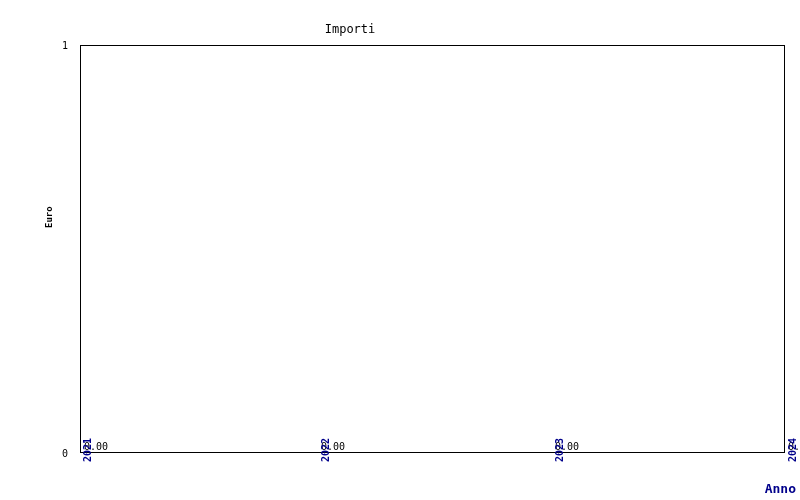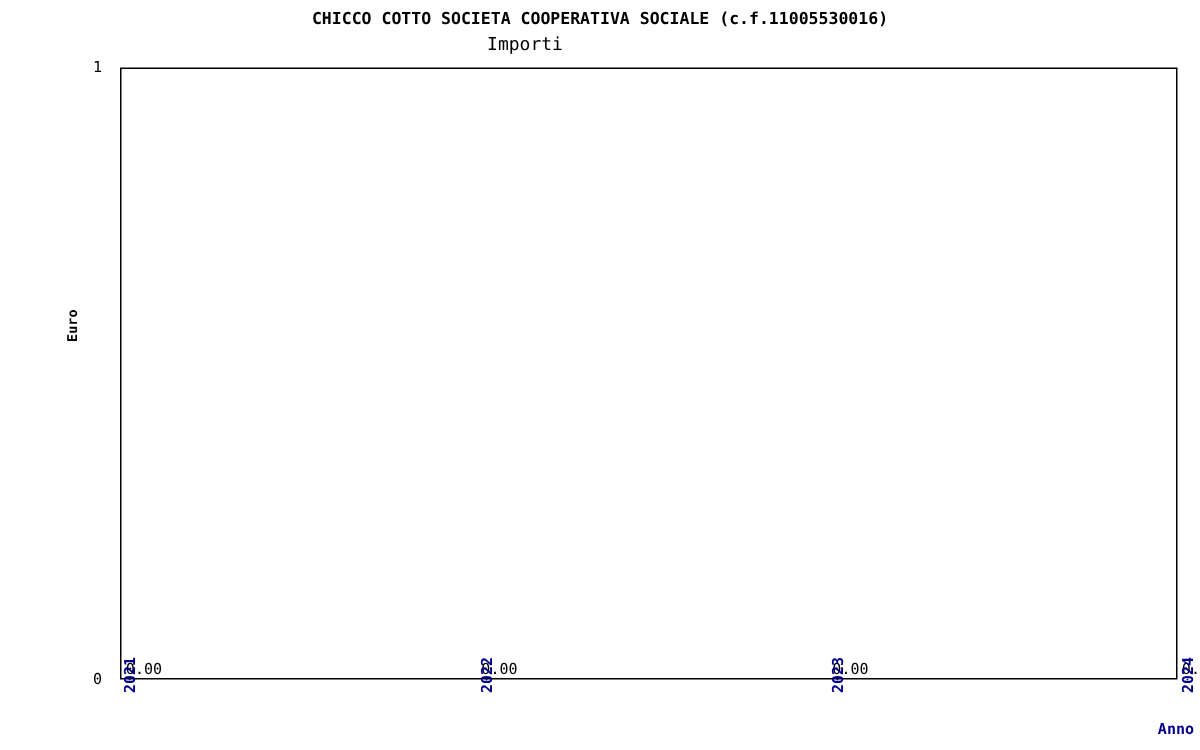--- a/index.html
+++ b/index.html
@@ -73,21 +73,21 @@
     width: 40px;
     font-family: "DejaVu Sans Mono", monospace;
   }
   .ytick-top { left: 28px; top: 40px; }
   .ytick-bot { left: 28px; top: 448px; }
 
   .xlabel {
     position: absolute;
     right: 4px;
     top: 481px;
-    font-size: 10px;
+    font-size: 13px;
     font-weight: bold;
     color: #00008b;
     font-family: "DejaVu Sans Mono", monospace;
   }
   .xtick-year {
     position: absolute;
     font-size: 10px;
     color: #00008b;
     font-weight: bold;
     font-family: "DejaVu Sans Mono", monospace;
@@ -103,21 +103,20 @@
     white-space: nowrap;
     text-align: right;
     width: 60px;
   }
 </style>
 </head>
 <body>
 
 <div id="chart-root">
 
-  <div class="title-main">CHICCO COTTO SOCIETA COOPERATIVA SOCIALE (c.f.11005530016)</div>
   <div class="title-sub">Importi</div>
 
   <div class="plot-frame"></div>
 
   <div class="ylabel">Euro</div>
 
   <div class="ytick ytick-top">1</div>
   <div class="ytick ytick-bot">0</div>
 
   <div class="xtick-val" style="left:48px; top:441px;">0.00</div>

